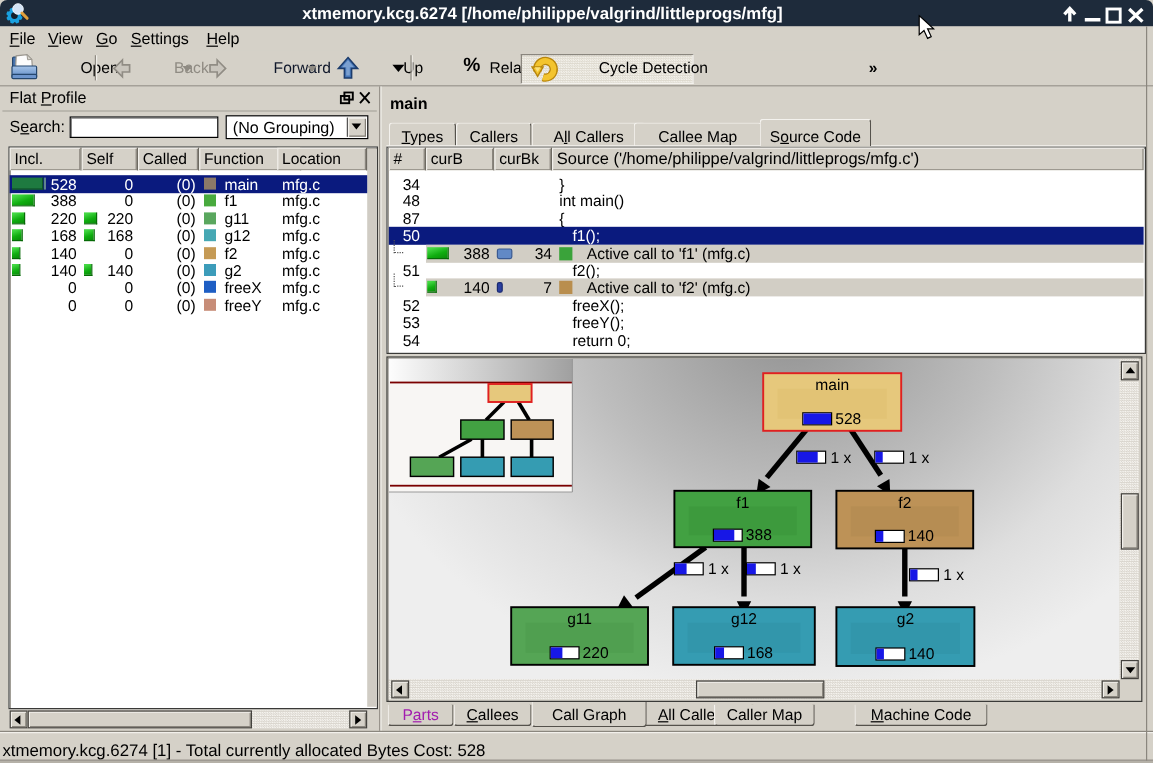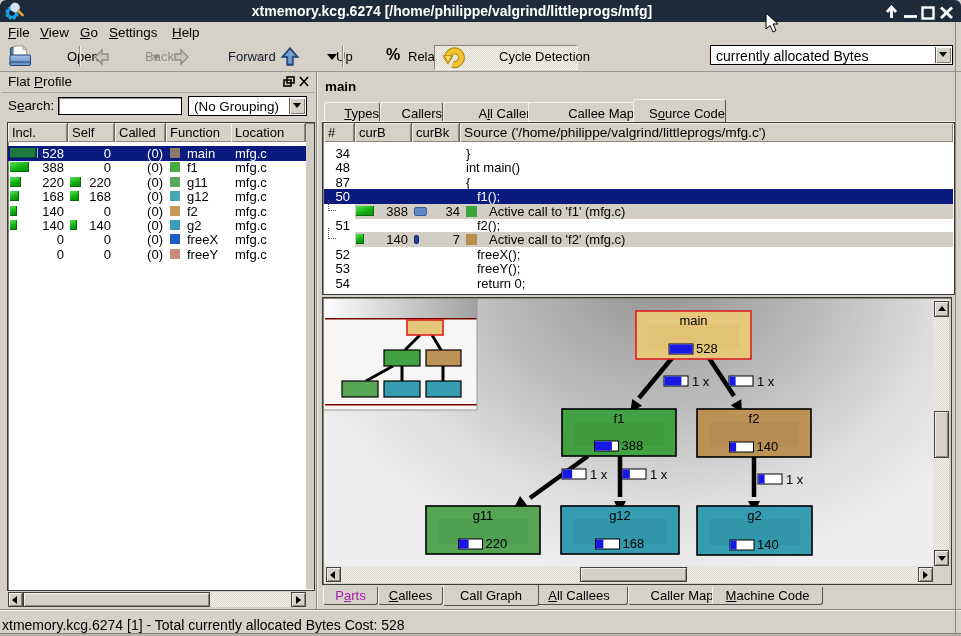--- a/index.html
+++ b/index.html
@@ -46,21 +46,21 @@
 .row { position:absolute; height:15px; font-size:13px; }
 .sel { background:#0a1a7e; color:#fff; }
 .cell { position:absolute; top:0px; }
 .num { text-align:right; }
 .bar { position:absolute; top:2px; height:10px;
   background:linear-gradient(160deg,#44d844 15%,#10ad10 60%,#0a8c0a); border-right:1px solid #066a06; border-bottom:1px solid #066a06;}
 .sq { position:absolute; top:2px; width:10px; height:10px; }
 
 .tab { position:absolute; height:20px; background:#d5d1c8; border-radius:3px 3px 0 0;
   border-left:1px solid #f4f2ee; border-top:1px solid #f4f2ee;
-  border-right:1px solid #55524c; text-align:right; padding-top:3px;
+  border-right:1px solid #55524c; text-align:center; padding-top:3px;
   font-size:13px; }
 .tab.active { height:23px; z-index:3; padding-top:6px; }
 .tabb { position:absolute; height:18px; background:#d5d1c8; border-radius:0 0 3px 3px;
   border-left:1px solid #f4f2ee; border-bottom:1px solid #55524c;
   border-right:1px solid #55524c; text-align:center; padding-top:1px; font-size:13px; }
 .tabb.active { height:21px; z-index:3; padding-top:3px; }
 
 .sb-track { position:absolute; background:#e7e4de;
   background-image:repeating-conic-gradient(#f6f4f0 0 25%, #d9d5cd 0 50%);
   background-size:2px 2px; }
@@ -147,25 +147,20 @@
  <span class="tbtxt" style="left:376px">Relative</span>
  <div class="abs" style="left:434px;top:3px;width:144px;height:25px;background-image:repeating-conic-gradient(#f4f2ec 0 25%, #ddd9ce 0 50%);background-size:2px 2px;border:1px solid #8a867e;border-bottom-color:#f4f2ee;border-right-color:#f4f2ee"></div>
  <svg class="abs" style="left:442px;top:4px" width="23" height="23" viewBox="0 0 23 23">
   <path d="M6 13.5 L6 9.5 A 6.9 6.9 0 1 1 10.5 18.3" fill="none" stroke="#b8860d" stroke-width="7"></path>
   <path d="M6 13.5 L6 9.5 A 6.9 6.9 0 1 1 10.5 18.3" fill="none" stroke="#f3c42e" stroke-width="4.8"></path>
   <polygon points="1.4,9.8 10.6,9.8 6,17.6" fill="#f3c42e" stroke="#b8860d" stroke-width="1.2"></polygon>
   <polygon points="3.6,10 8.4,10 6,14" fill="#fbe27a"></polygon>
  </svg>
  <span class="tbtxt" style="left:467px">Cycle Detection</span>
  <span class="tbtxt" style="left:692px;font-weight:bold">»</span>
- <div class="combo" style="left:710px;top:3px;width:243px;height:20px">
-  <span style="position:absolute;left:5px;top:2px;font-size:14px">currently allocated Bytes</span>
-  <div class="cbtn"></div>
-      <div class="carr"></div>
- </div>
 </div>
 
 <div class="abs" id="dock-title">
     <span class="t">Flat <u>P</u>rofile</span>
  <svg class="abs" style="left:281px;top:2px" width="26" height="12" viewBox="0 0 26 12">
   <g fill="none" stroke="#000" stroke-width="1.6">
    <rect x="4" y="1" width="7" height="6"></rect>
    <rect x="1" y="4" width="7" height="6"></rect>
    <path d="M17 1 L25 10 M25 1 L17 10"></path>
   </g>
@@ -446,21 +441,21 @@
 <div class="arr" style="left:330px;top:571px;border-top:4px solid transparent;border-bottom:4px solid transparent;border-right:5px solid #000"></div>
 <div class="sb-thumb" style="left:580px;top:567px;width:107px;height:15px"></div>
 <div class="sb-btn" style="left:918px;top:567px;width:15px;height:15px"></div>
 <div class="arr" style="left:923px;top:571px;border-top:4px solid transparent;border-bottom:4px solid transparent;border-left:5px solid #000"></div>
 
 <div id="bottabs">
     <div class="tabb" style="left:323px;top:587px;width:55px"><span style="color:#a21caf">P<u>a</u>rts</span></div>
     <div class="tabb" style="left:378px;top:587px;width:65px"><u>C</u>allees</div>
     <div class="tabb active" style="left:443px;top:585px;width:96px">Call Graph</div>
     <div class="tabb" style="left:530px;top:587px;width:98px"><u>A</u>ll Callees</div>
-    <div class="tabb" style="left:628px;top:587px;width:108px">Caller Map</div>
+    <div class="tabb" style="left:595px;top:587px;width:84px">Caller Map</div>
     <div class="tabb" style="left:712px;top:587px;width:111px"><u>M</u>achine Code</div>
   </div>
 
 <div class="abs" id="statusbar">
     <span class="t">xtmemory.kcg.6274 [1] - Total currently allocated Bytes Cost: 528</span>
   </div>
 
 <div class="abs" style="left:955px;top:22px;width:1px;height:614px;background:#8a867e"></div>
 <div class="abs" style="left:0px;top:633px;width:961px;height:1px;background:#8a867e"></div>
 <div class="abs" style="left:0px;top:634px;width:961px;height:2px;background:#b5b1a8"></div>

